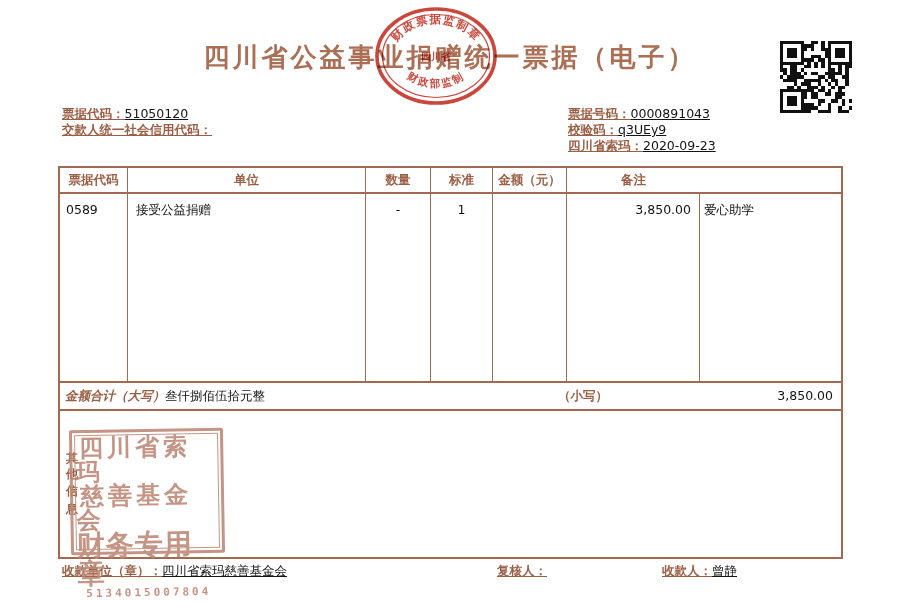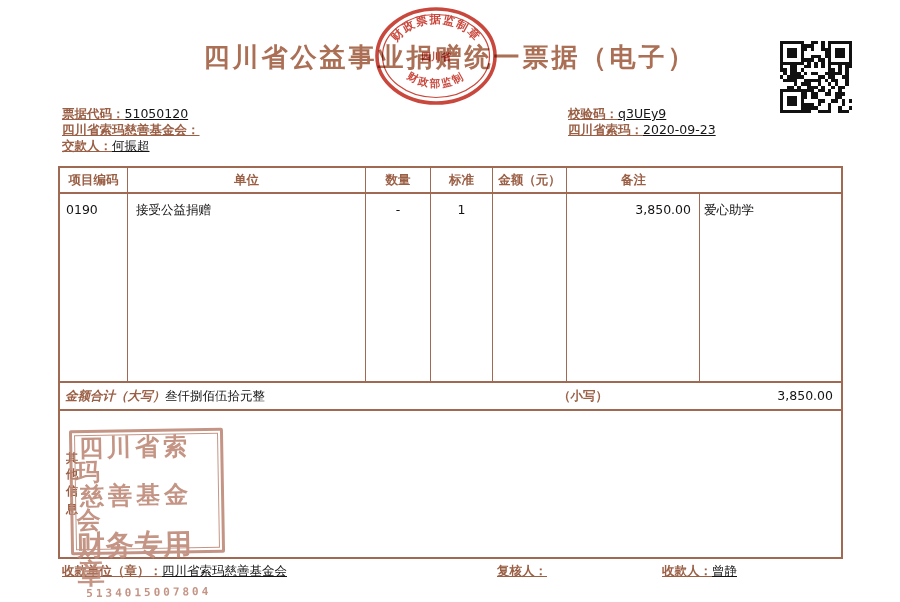--- a/index.html
+++ b/index.html
@@ -348,47 +348,47 @@
         <rect x="18" y="20" width="1" height="1" fill="#111"></rect>
         <rect x="19" y="20" width="1" height="1" fill="#111"></rect>
       </svg>
     </div>
 
   <div class="info info-left">
     <div>
       <span class="lbl">票据代码：</span><span class="val">51050120</span>
     </div>
     <div>
-      <span class="lbl">四川省索玛慈善基金会：</span><span class="val"></span>
-    </div>
-    <div>
-      <span class="lbl">交款人：</span><span class="val">何振超</span>
+      <span class="lbl">交款人统一社会信用代码：</span><span class="val"></span>
     </div>
   </div>
 
   <div class="info info-right">
     <div>
+      <span class="lbl">票据号码：</span><span class="val">0000891043</span>
+    </div>
+    <div>
       <span class="lbl">校验码：</span><span class="val">q3UEy9</span>
     </div>
     <div>
       <span class="lbl">四川省索玛：</span><span class="val">2020-09-23</span>
     </div>
   </div>
 
   <div class="bill-table">
     <div class="grid thead">
-      <div class="th">项目编码</div>
+      <div class="th">票据代码</div>
       <div class="th">单位</div>
       <div class="th">数量</div>
       <div class="th">标准</div>
       <div class="th">金额（元）</div>
       <div class="th">备注</div>
     </div>
     <div class="grid tbody">
-      <div class="td c0">0190</div>
+      <div class="td c0">0589</div>
       <div class="td c1">接受公益捐赠</div>
       <div class="td c2">-</div>
       <div class="td c3">1</div>
       <div class="td c4"></div>
       <div class="td c5">3,850.00</div>
       <div class="td c6">爱心助学</div>
     </div>
     <div class="totals">
       <span class="label">金额合计（大写）</span><span class="daxie">叁仟捌佰伍拾元整</span>
       <span class="xiaoxie-label">（小写）</span>

